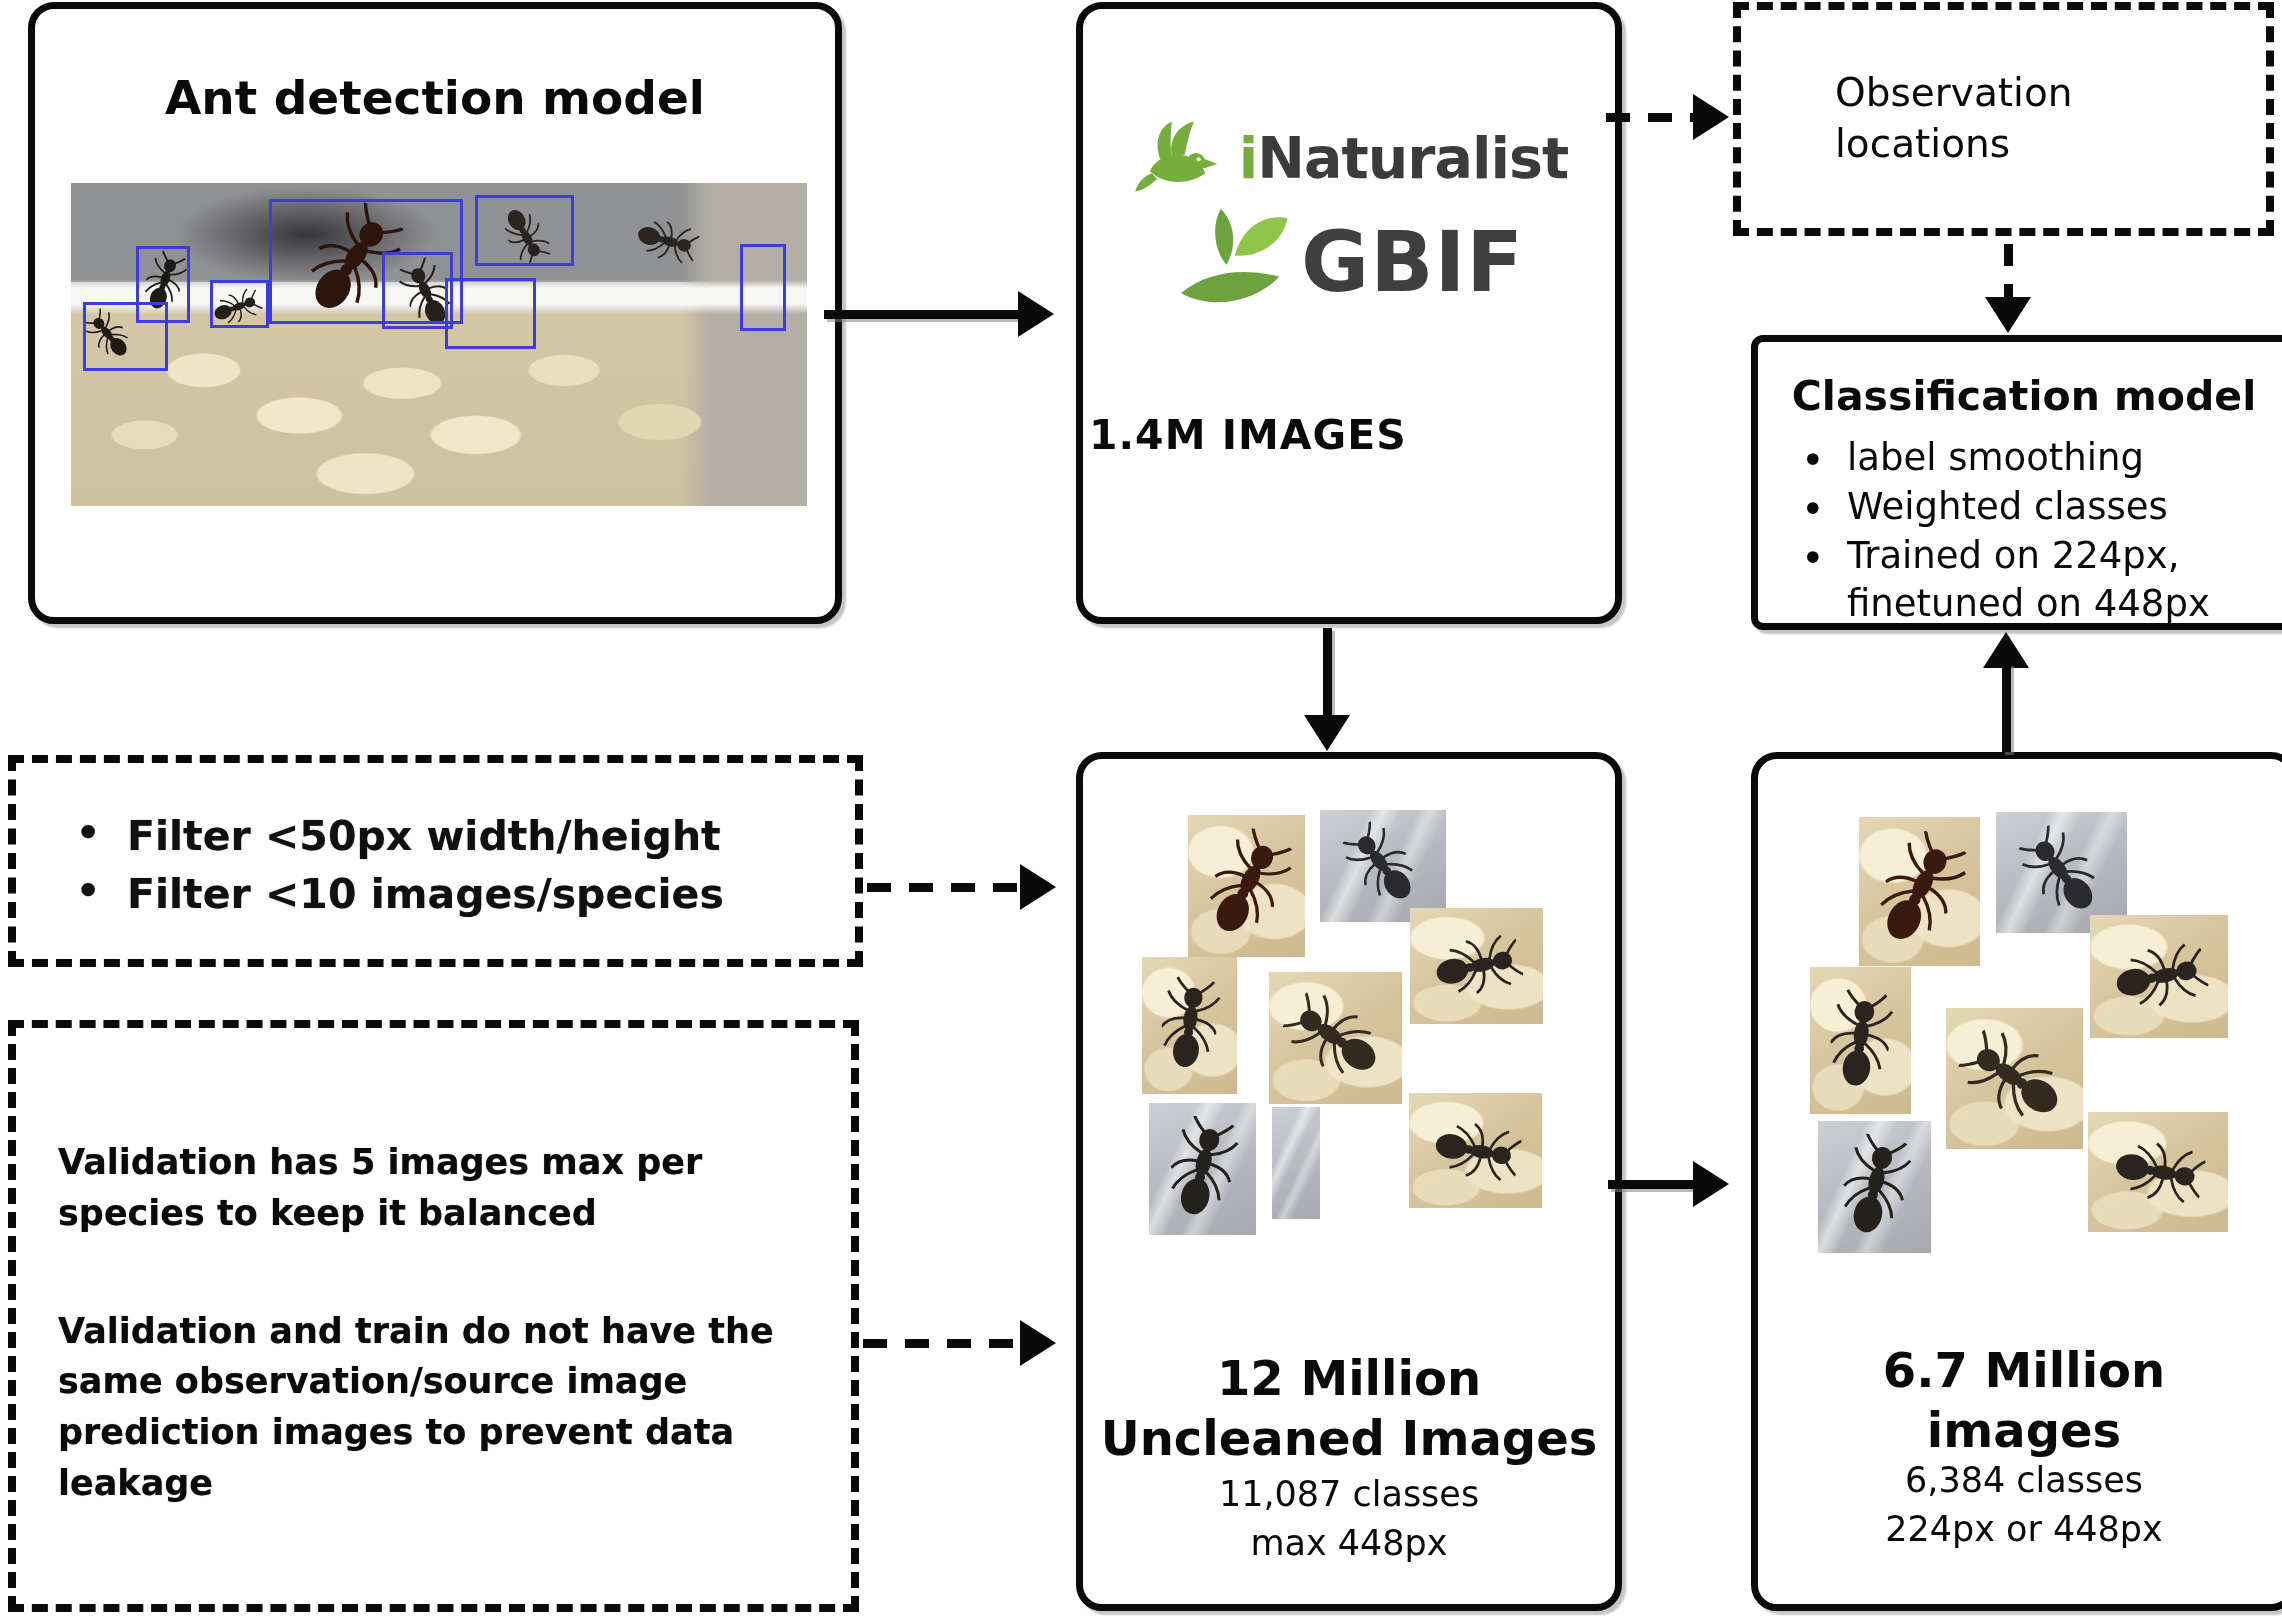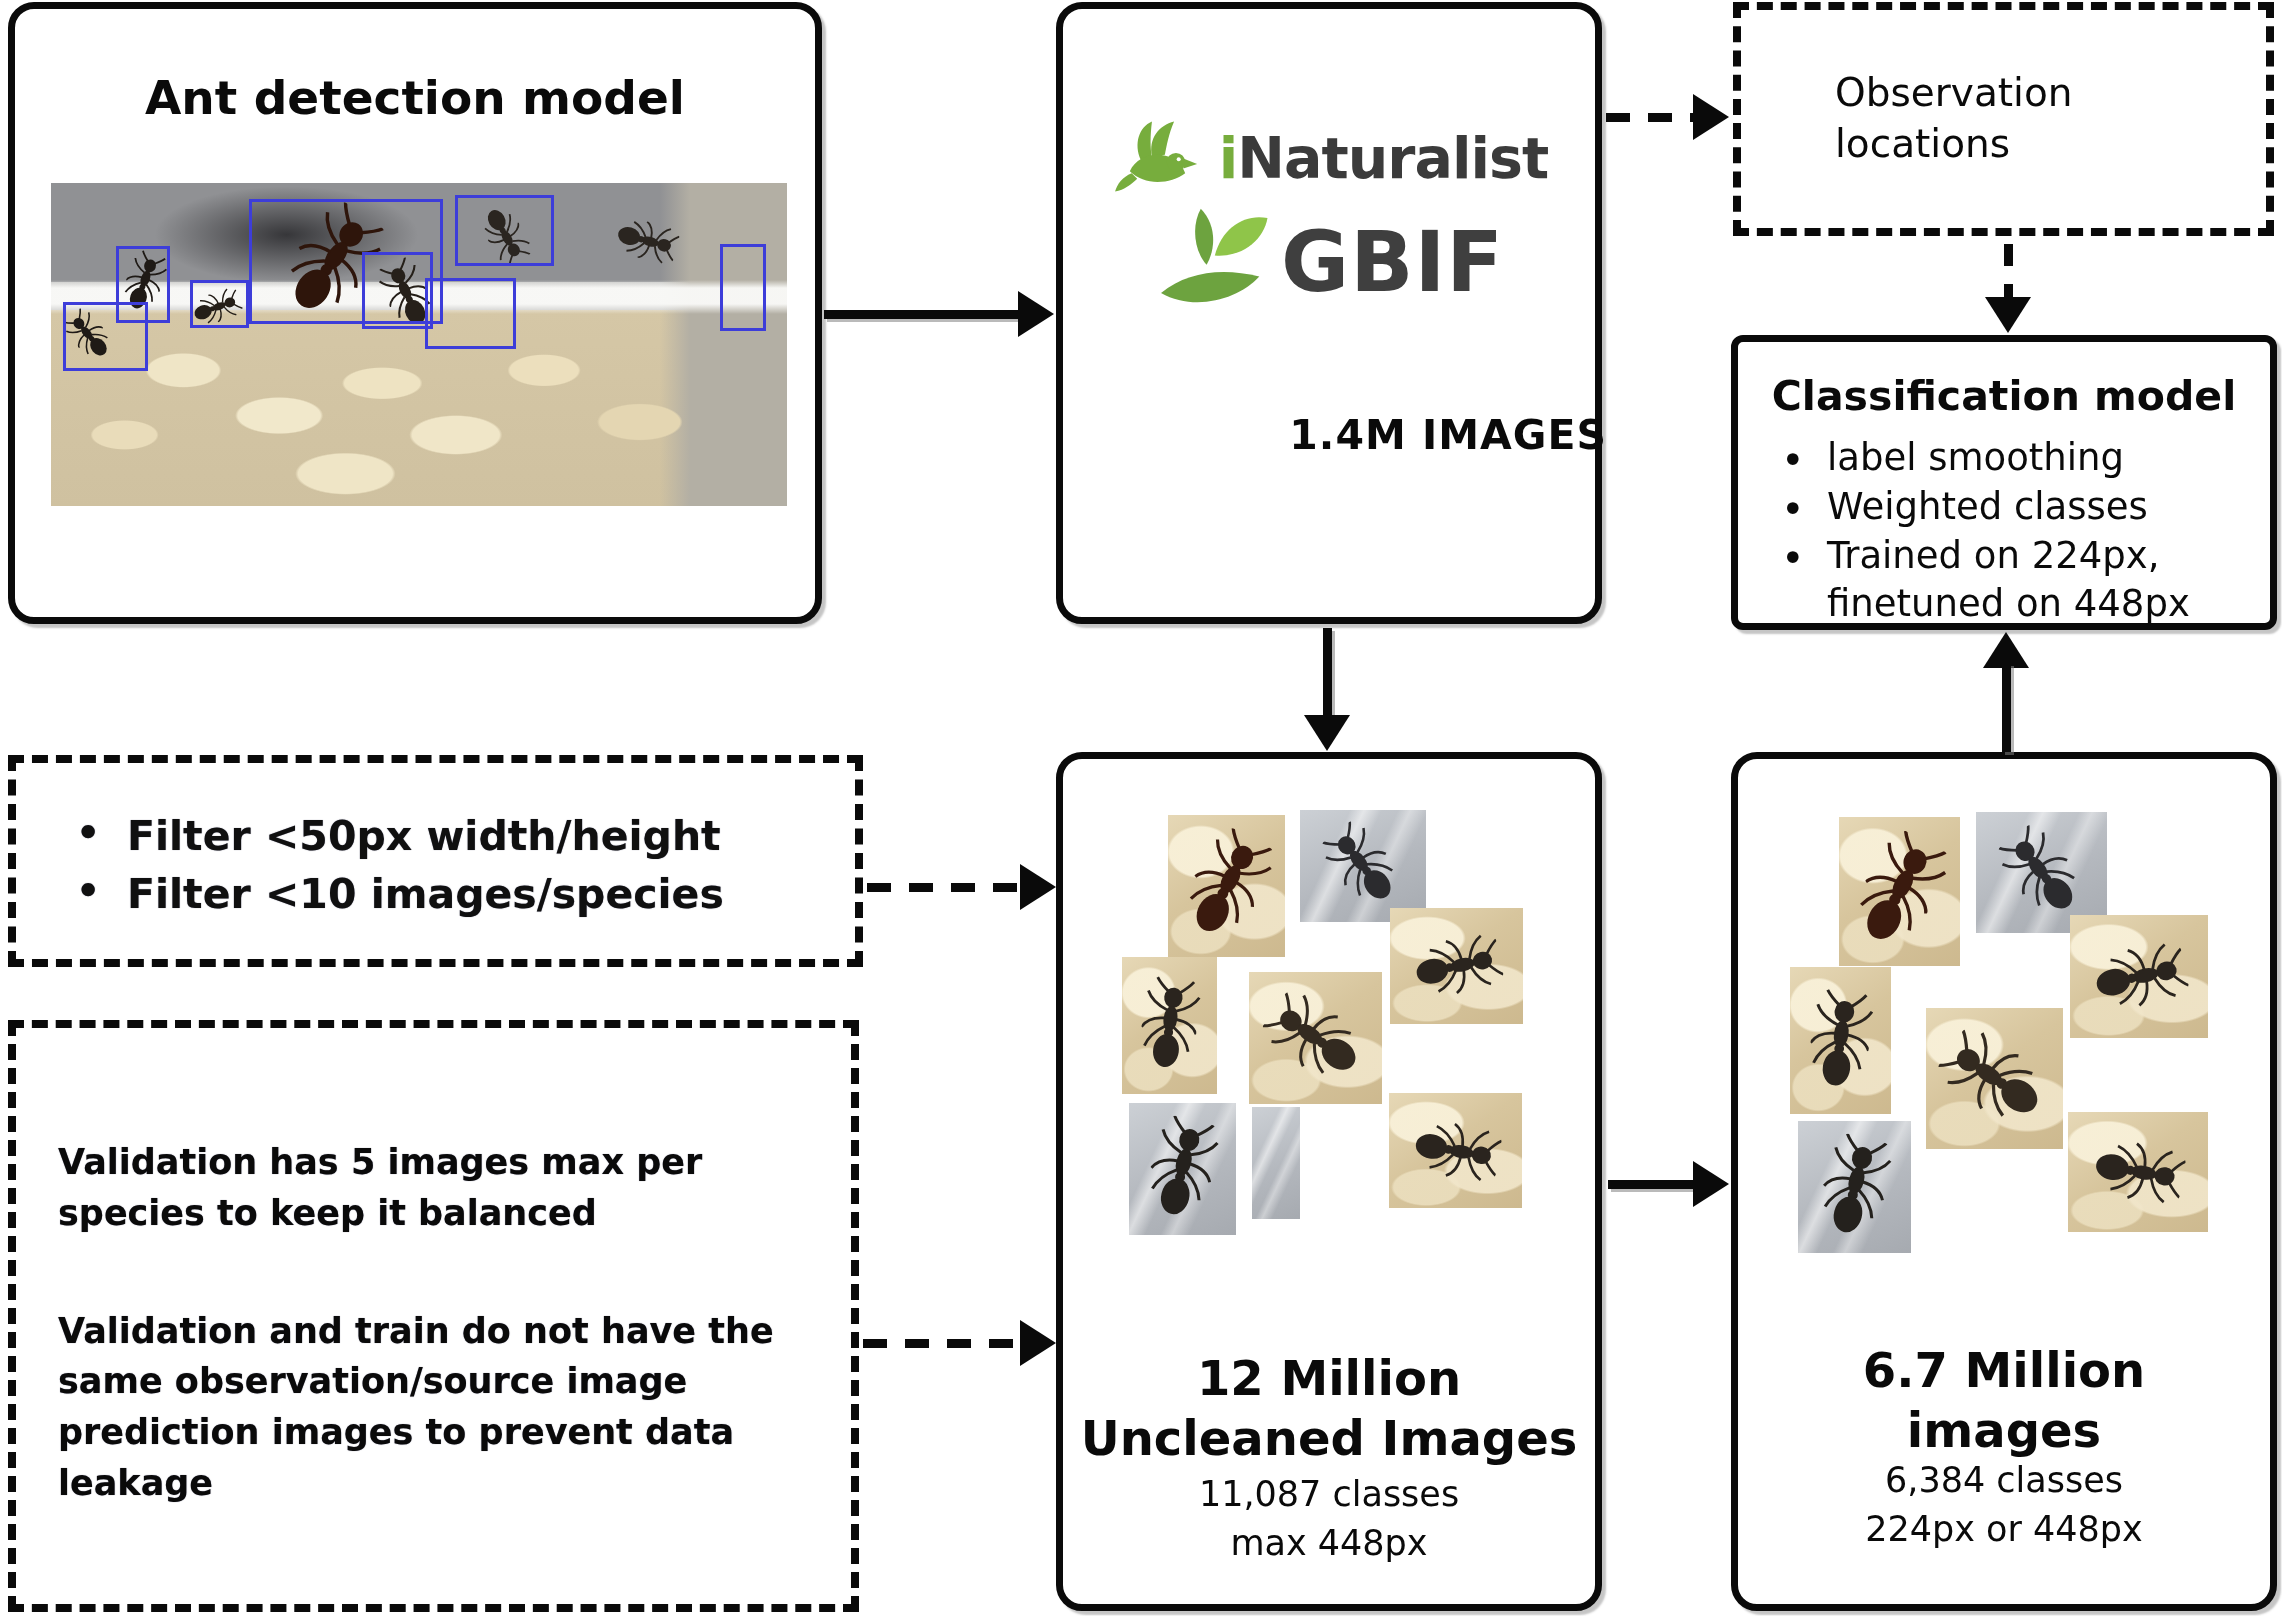--- a/index.html
+++ b/index.html
@@ -1,21 +1,21 @@
 <!DOCTYPE html>
 <html><head>
 <meta charset="utf-8">
 <style>
   html,body{margin:0;padding:0;background:#ffffff;}
   #canvas{position:relative;width:2282px;height:1617px;background:#ffffff;overflow:hidden;
           font-family:"DejaVu Sans","Liberation Sans",sans-serif;color:#0a0a0a;}
 
   
   .box{position:absolute;background:#ffffff;box-sizing:border-box;}
-  .solid{border:7px solid #0a0a0a;box-shadow:4px 4px 2px rgba(90,90,90,.35);}
+  .solid{border:7px solid #0a0a0a;box-shadow:4px 4px 2px rgba(90,90,90,.35);margin-left:20px;}
   .rounded{border-radius:26px;}
   .rounded-sm{border-radius:12px;}
   .dashed{border:8px dashed #0a0a0a;}
 
   
   .shaft-h{position:absolute;height:9px;background:#0a0a0a;box-shadow:3px 3px 0 rgba(130,130,130,.55);}
   .shaft-v{position:absolute;width:9px;background:#0a0a0a;box-shadow:3px 3px 0 rgba(130,130,130,.55);}
   .shaft-h.dash{background:repeating-linear-gradient(90deg,#0a0a0a 0 24px,transparent 24px 42px);box-shadow:none;}
   .shaft-v.dash{background:repeating-linear-gradient(180deg,#0a0a0a 0 22px,transparent 22px 40px);box-shadow:none;}
   .ah{position:absolute;width:0;height:0;}
@@ -46,21 +46,21 @@
   .split-p1{font-size:40px;font-weight:600;line-height:1.35;text-shadow:0 0 1px rgba(40,40,80,.6);}
   .split-p2,.split-p3{font-size:35px;font-weight:600;line-height:1.45;text-shadow:0 0 1px rgba(40,40,80,.6);}
   .split-p2{margin-top:61px;}
   .split-p3{margin-top:67px;}
 
   
   .logo-row{position:absolute;left:0;width:100%;display:flex;align-items:center;justify-content:center;}
   .inat-text{font-size:57px;font-weight:700;letter-spacing:-1px;color:#3b3b3b;}
   .inat-text .i-green{color:#77ad3d;}
   .gbif-text{font-size:83px;font-weight:700;letter-spacing:1px;color:#3f3f3f;}
-  .count-label{position:absolute;left:12px;width:100%;text-align:right;font-size:41px;font-weight:700;letter-spacing:1px;}
+  .count-label{position:absolute;left:6px;width:100%;text-align:left;font-size:41px;font-weight:700;letter-spacing:1px;}
 
   
   .det-photo{position:absolute;left:36px;top:174px;width:736px;height:323px;overflow:hidden;
     background:
       radial-gradient(ellipse 188px 69px at 32% 16%, rgba(42,42,45,.88), rgba(42,42,45,0) 70%),
       linear-gradient(180deg, transparent 97px, rgba(250,250,248,.95) 105px, rgba(250,250,248,.95) 121px, transparent 131px),
       radial-gradient(ellipse 61px 28px at 18% 58%, #efe5c6 58%, transparent 62%),
       radial-gradient(ellipse 71px 30px at 31% 72%, #f1e8cb 58%, transparent 62%),
       radial-gradient(ellipse 65px 26px at 45% 62%, #eee3c2 58%, transparent 62%),
       radial-gradient(ellipse 75px 32px at 55% 78%, #f0e6c8 58%, transparent 62%),

